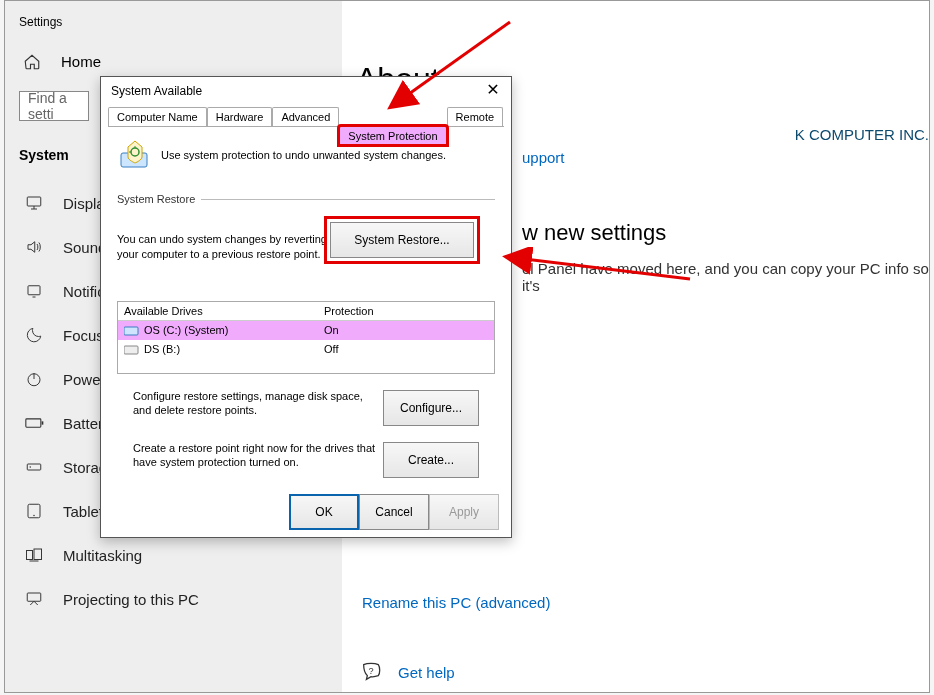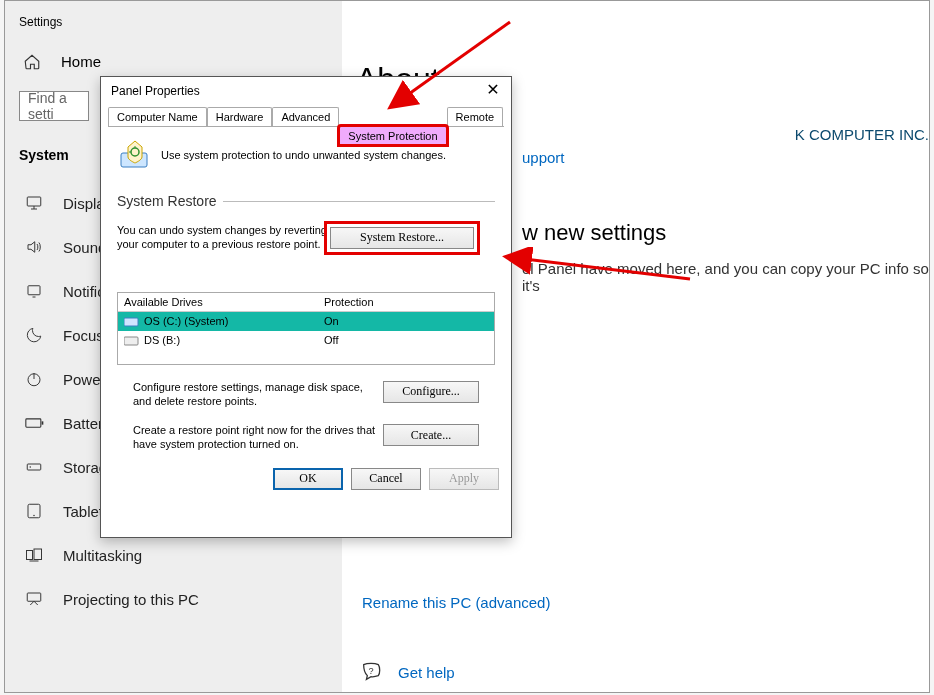--- a/index.html
+++ b/index.html
@@ -133,33 +133,33 @@
   .sysprop-body { padding: 10px 16px 8px 16px; }
 
   .hint-row { display:flex; align-items:center; }
   .hint-row .shield {
     width:36px; height:36px;
     margin-right:8px;
     display:flex; align-items:center; justify-content:center;
   }
 
   .grpbox { margin-top: 20px; }
-  .grp-title { display:flex; align-items:center; font-size:14px; color:#333; }
+  .grp-title { display:flex; align-items:center; font-size:11px; color:#333; }
   .grp-title .line { flex:1; height:1px; background:#bbb; margin-left:6px; }
 
   .restore-row { display:flex; align-items:flex-end; margin-top:14px; }
   .restore-text { width: 210px; font-size:11px; line-height:1.3; }
   .btn {
-    height:22px; padding: 8px 10px;
+    height:36px; padding: 8px 10px;
     border:1px solid #888;
     background: linear-gradient(#f7f7f7,#e6e6e6);
     font-size:12px;
     min-width:96px;
     cursor:pointer;
-    display:inline-flex; align-items:center; justify-content:center;font-family:Liberation Serif, serif;
+    display:inline-flex; align-items:center; justify-content:center;
   }
   .btn.disabled { color:#999; border-color:#bbb; }
 
   .restore-btn-wrap {
     outline: 3px solid #e30000; padding:3px;
   }
 
   .drives-box {
     border:1px solid #aaa; margin-top:10px;
     font-size:11px;
@@ -169,21 +169,21 @@
   }
   .drives-head { border-bottom:1px solid #ccc; }
   .col-drive { width: 200px; }
   .col-prot { flex:1; }
   .drive-icon { width:16px; height:12px; display:inline-block; margin-right:4px; vertical-align:middle;}
 
   .cfg-row { display:flex; align-items:flex-start; margin-top:16px;justify-content:center; }
   .cfg-text { width:250px; font-size:11px; line-height:1.25; }
 
   .dlg-buttons {
-    display:flex; justify-content:flex-end; gap:8px;
+    display:flex; justify-content:flex-end; gap:0;
     padding: 8px 12px 10px;
   }
   .btn.ok { border:2px solid #0a64ad; }
 
   
   .arrow-svg { position:absolute; pointer-events:none; }
 
 </style>
 </head>
 <body>
@@ -320,21 +320,21 @@
           <text x="12" y="14" font-size="10" text-anchor="middle" fill="#333">?</text>
         </svg>
       <a>Get help</a>
     </div>
 
   </div>
 </div>
 
 <div class="sysprop">
   <div class="sysprop-title">
-    <span>Panel Properties</span>
+    <span>System Available</span>
     <span class="sysprop-close">✕</span>
   </div>
 
   <div class="tabstrip">
     <div class="tab">Computer Name</div>
     <div class="tab">Hardware</div>
     <div class="tab">Advanced</div>
     <div class="tab active highlight">System Protection</div>
     <div class="tab">Remote</div>
   </div>
@@ -366,21 +366,21 @@
       </div>
     </div>
 
     <div class="grpbox" style="margin-top:40px;">
 
       <div class="drives-box">
         <div class="drives-head">
           <div class="col-drive">Available Drives</div>
           <div class="col-prot">Protection</div>
         </div>
-        <div class="drives-row" style="background:#14b8a6;">
+        <div class="drives-row" style="background:#f0abfc;">
           <div class="col-drive"><span class="drive-icon"><svg width="16" height="12">
                   <rect x="0" y="2" width="14" height="8" rx="1" fill="#cfe4ff" stroke="#3a7fc2"></rect>
                 </svg></span><span>OS (C:) (System)</span></div>
           <div class="col-prot">On</div>
         </div>
         <div class="drives-row">
           <div class="col-drive"><span class="drive-icon"><svg width="16" height="12">
                   <rect x="0" y="2" width="14" height="8" rx="1" fill="#eee" stroke="#888"></rect>
                 </svg></span><span>DS (B:)</span></div>
           <div class="col-prot">Off</div>

